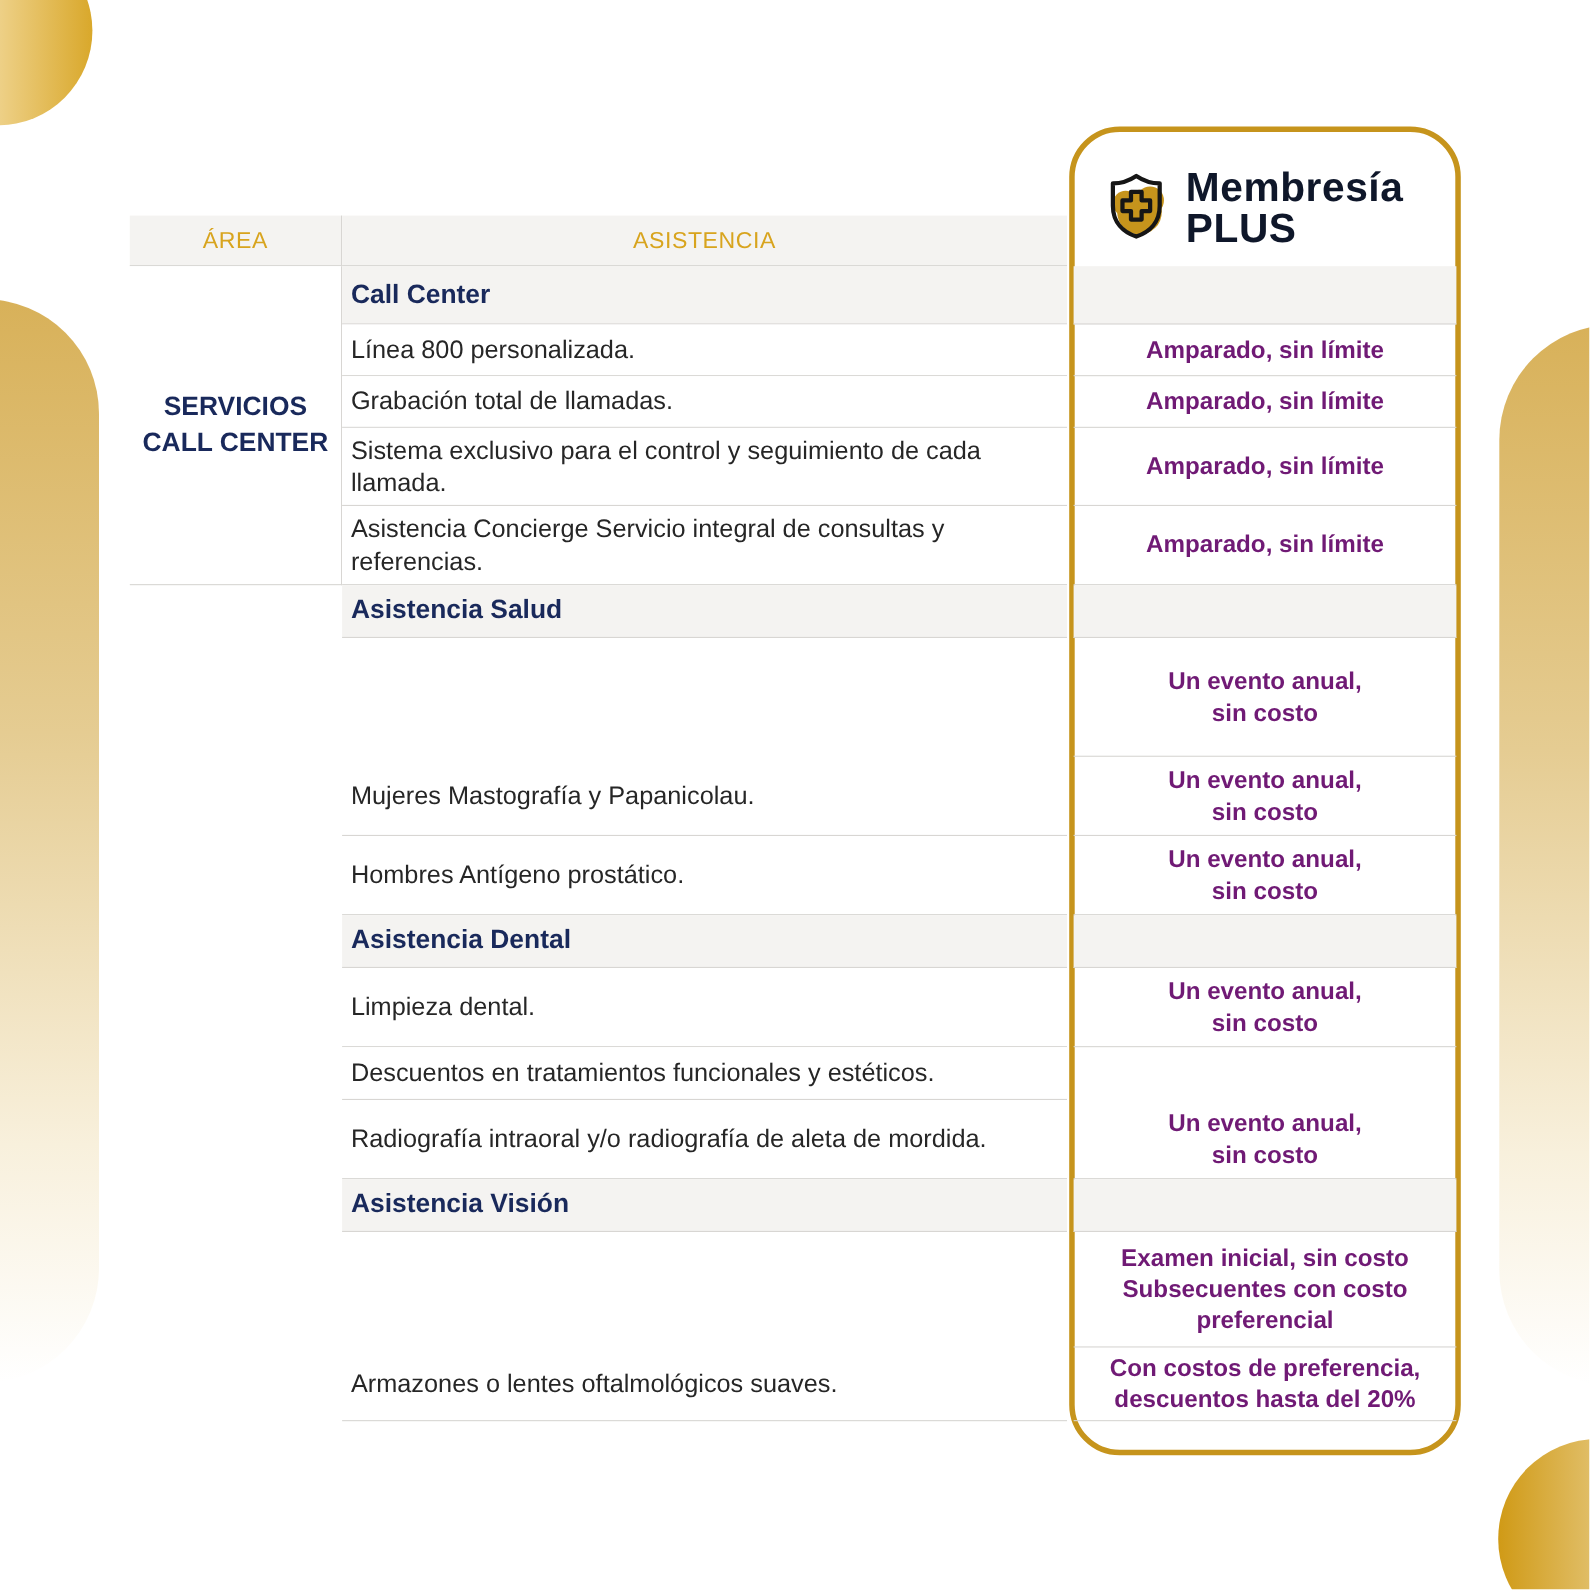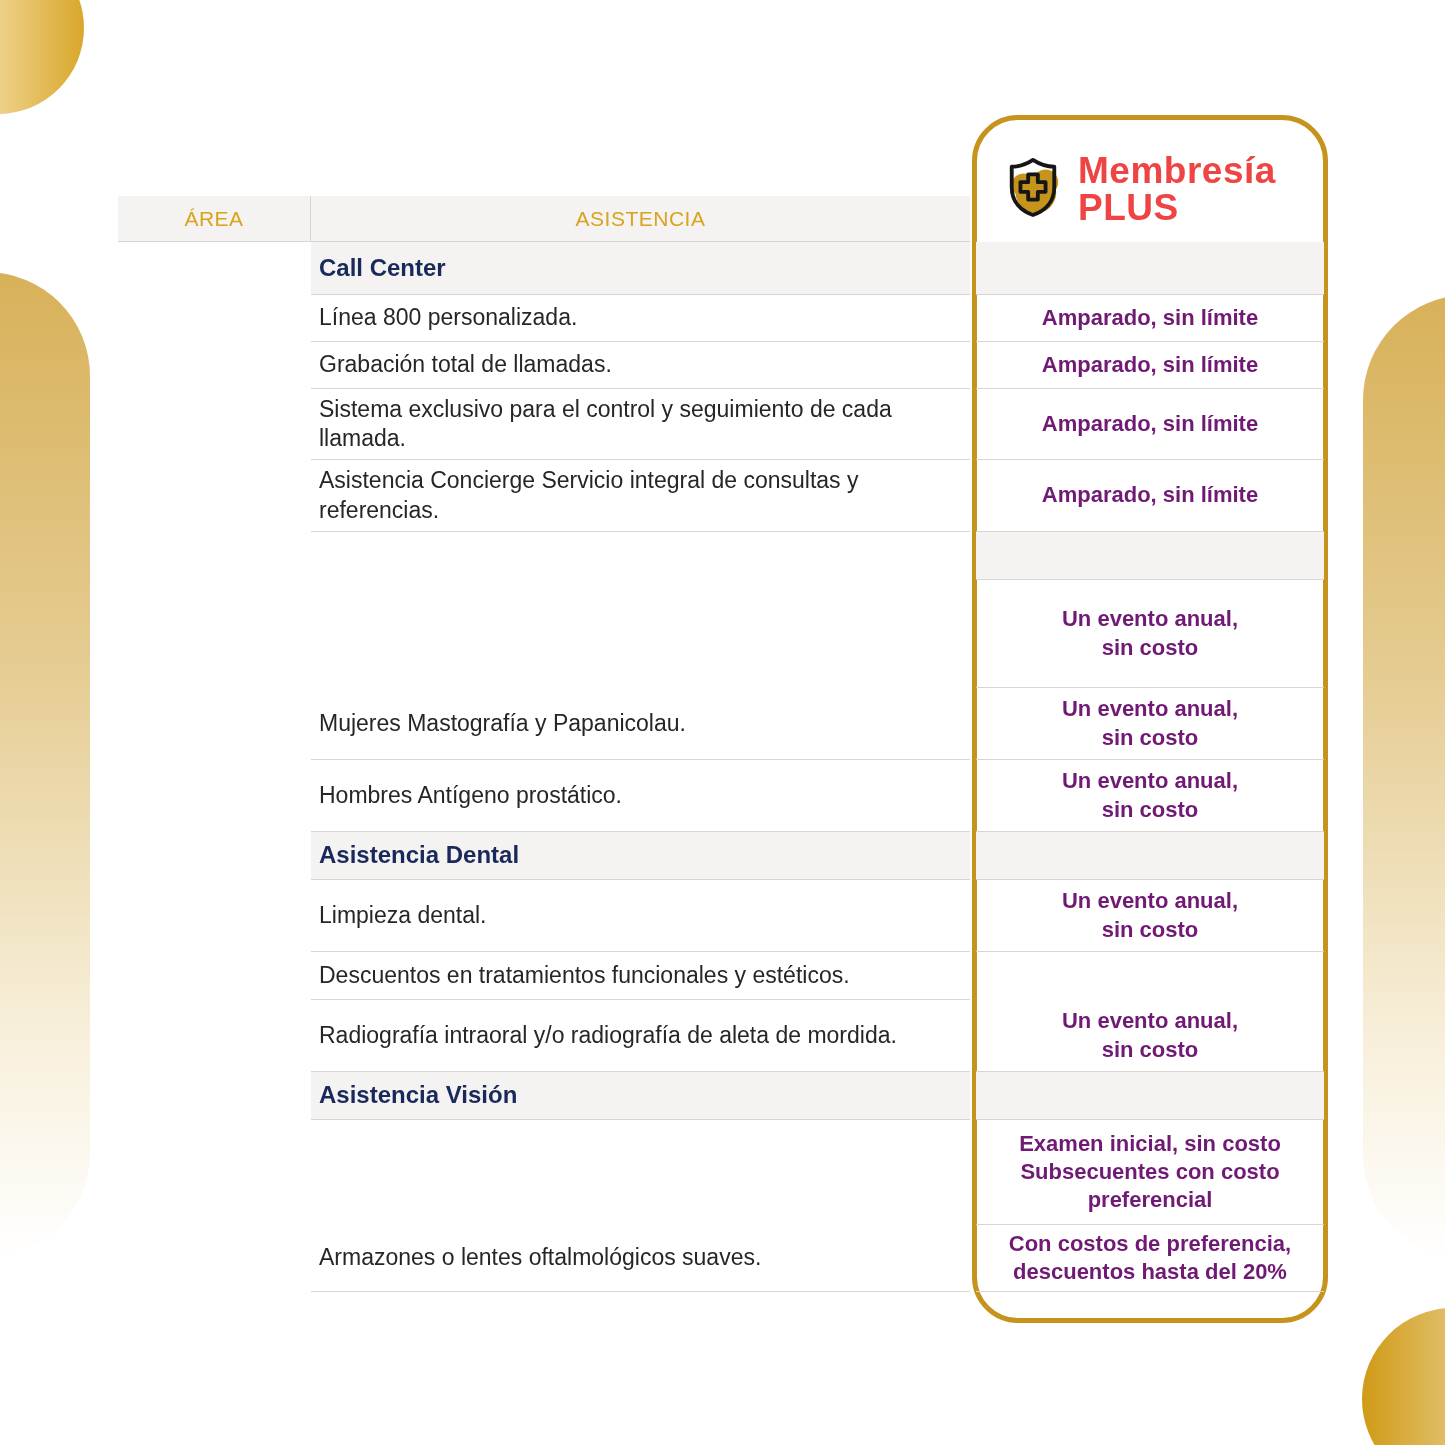--- a/index.html
+++ b/index.html
@@ -16,21 +16,21 @@
   .blob-right{left:1363px;top:295px;width:210px;height:965px;border-radius:105px;
     background:linear-gradient(180deg,#D8B159 0%,#E5CC92 40%,#F8F0DC 78%,rgba(255,255,255,0) 100%);}
   .blob-br{left:1362px;top:1308px;width:182px;height:182px;border-radius:50%;
     background:linear-gradient(90deg,#D09A16 0%,#E5C87E 60%,#F7ECD2 100%);}
   
   .plus-outline{
     position:absolute;z-index:1;left:972px;top:115px;width:356px;height:1208px;
     box-sizing:border-box;border:5px solid #C6941C;border-radius:46px;background:#ffffff;
   }
   .plus-header{position:absolute;z-index:3;left:1004px;top:152px;display:flex;align-items:center;gap:16px;}
-  .plus-title{color:#ef4444;font-size:37px;font-weight:700;line-height:37px;letter-spacing:0.5px;}
+  .plus-title{color:#0f172a;font-size:37px;font-weight:700;line-height:37px;letter-spacing:0.5px;}
   
   .benefits-table{
     position:absolute;z-index:2;left:118px;top:196px;
     display:grid;
     grid-template-columns:193px 659px 360px;
     grid-template-rows:46px 53px 47px 47px 71px 72px 48px 108px 72px 72px 48px 72px 48px 72px 48px 105px 67px;
   }
   .cell{box-sizing:border-box;}
   .col-head{
     background:#F4F3F1;color:#D8A41E;font-weight:400;font-size:21px;letter-spacing:0.5px;
@@ -88,36 +88,39 @@
       <div>PLUS</div>
     </div>
   </div>
 
   <div class="benefits-table">
 
     <div class="cell col-head area" style="grid-area:1/1">ÁREA</div>
     <div class="cell col-head" style="grid-area:1/2">ASISTENCIA</div>
     <div class="cell head-plus" style="grid-area:1/3"></div>
 
+    <div class="cell group-cell" style="grid-area:2/1/7/2">SERVICIOS
+CALL CENTER</div>
 
     <div class="cell label-cell section" style="grid-area:2/2">Call Center</div>
     <div class="cell value-cell section" style="grid-area:2/3"></div>
 
     <div class="cell label-cell" style="grid-area:3/2">Línea 800 personalizada.</div>
     <div class="cell value-cell" style="grid-area:3/3">Amparado, sin límite</div>
 
     <div class="cell label-cell" style="grid-area:4/2">Grabación total de llamadas.</div>
     <div class="cell value-cell" style="grid-area:4/3">Amparado, sin límite</div>
 
     <div class="cell label-cell" style="grid-area:5/2">Sistema exclusivo para el control y seguimiento de cada llamada.</div>
     <div class="cell value-cell" style="grid-area:5/3">Amparado, sin límite</div>
 
     <div class="cell label-cell" style="grid-area:6/2">Asistencia Concierge Servicio integral de consultas y referencias.</div>
     <div class="cell value-cell" style="grid-area:6/3">Amparado, sin límite</div>
 
+    <div class="cell label-cell section" style="grid-area:7/2">Asistencia Salud</div>
     <div class="cell value-cell section" style="grid-area:7/3"></div>
 
     <div class="cell value-cell" style="grid-area:8/3">Un evento anual,
 sin costo</div>
 
     <div class="cell label-cell" style="grid-area:9/2">Mujeres Mastografía y Papanicolau.</div>
     <div class="cell value-cell" style="grid-area:9/3">Un evento anual,
 sin costo</div>
 
     <div class="cell label-cell" style="grid-area:10/2">Hombres Antígeno prostático.</div>

